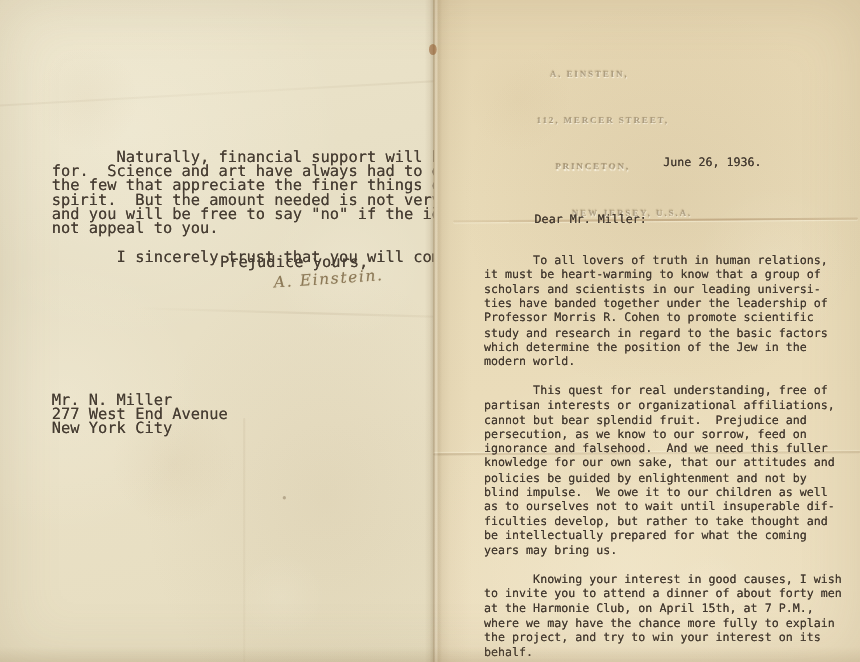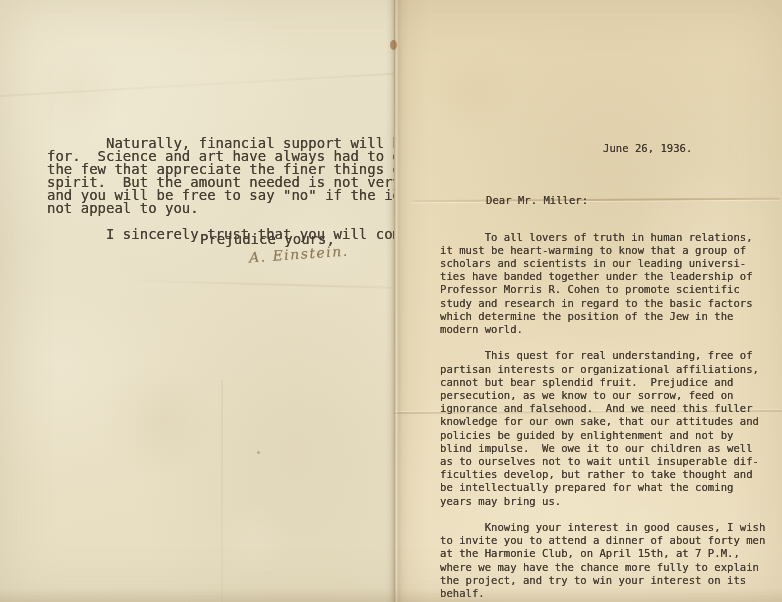--- a/index.html
+++ b/index.html
@@ -123,27 +123,36 @@
 spirit.  But the amount needed is not very large,
 and you will be free to say "no" if the idea does
 not appeal to you.
 
        I sincerely trust that you will come.</pre>
 
     <div class="type t-left closing">Prejudice yours,</div>
 
     <div class="signature">A. Einstein.</div>
 
+    <pre class="type t-left recipient">Mr. N. Miller
+277 West End Avenue
+New York City</pre>
   </div>
 
   <div class="sheet sheet-right">
     <div class="mottle"></div>
     <div class="crease crease-r1"></div>
     <div class="crease crease-r2"></div>
 
+    <div class="letterhead">
+      <span class="lh-line lh-0">A. EINSTEIN,</span>
+      <span class="lh-line lh-1">112, MERCER STREET,</span>
+      <span class="lh-line lh-2">PRINCETON,</span>
+      <span class="lh-line lh-3">NEW JERSEY, U.S.A.</span>
+    </div>
 
     <div class="type t-right date-line">June 26, 1936.</div>
 
     <div class="type t-right salutation">Dear Mr. Miller:</div>
 
     <pre class="type t-right body-right">       To all lovers of truth in human relations,
 it must be heart-warming to know that a group of
 scholars and scientists in our leading universi-
 ties have banded together under the leadership of
 Professor Morris R. Cohen to promote scientific

